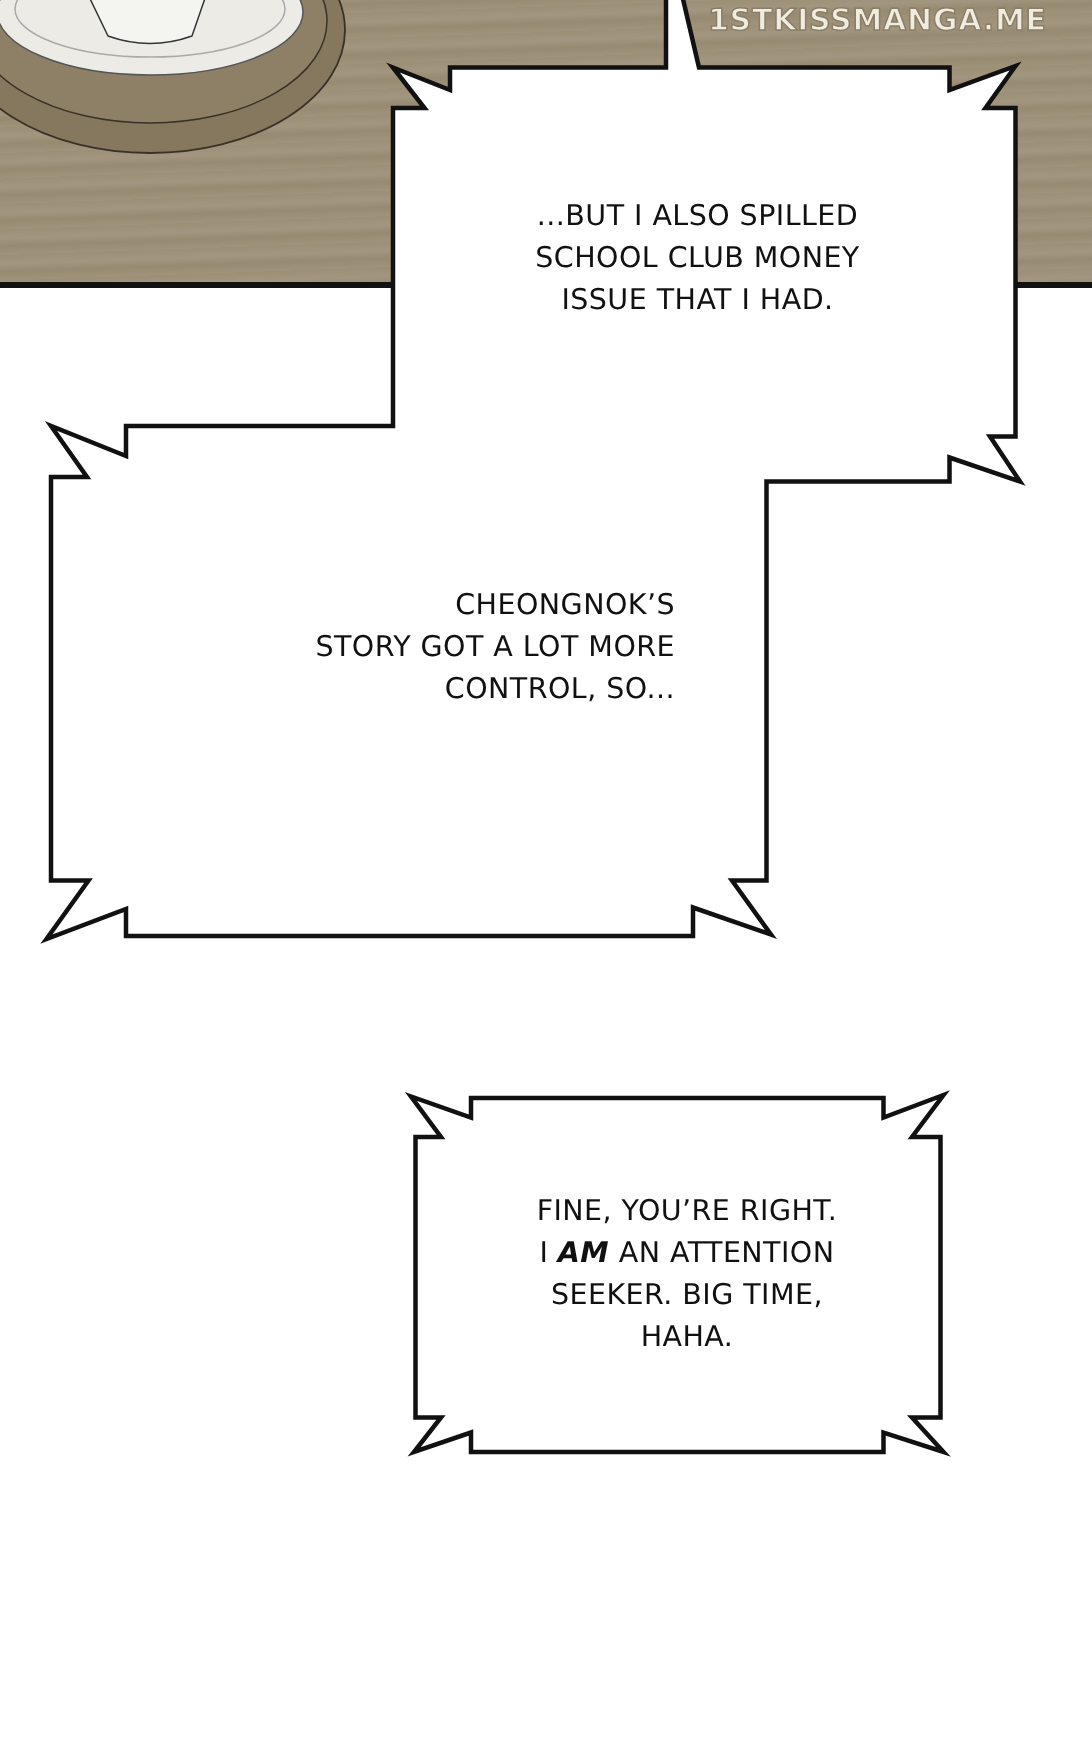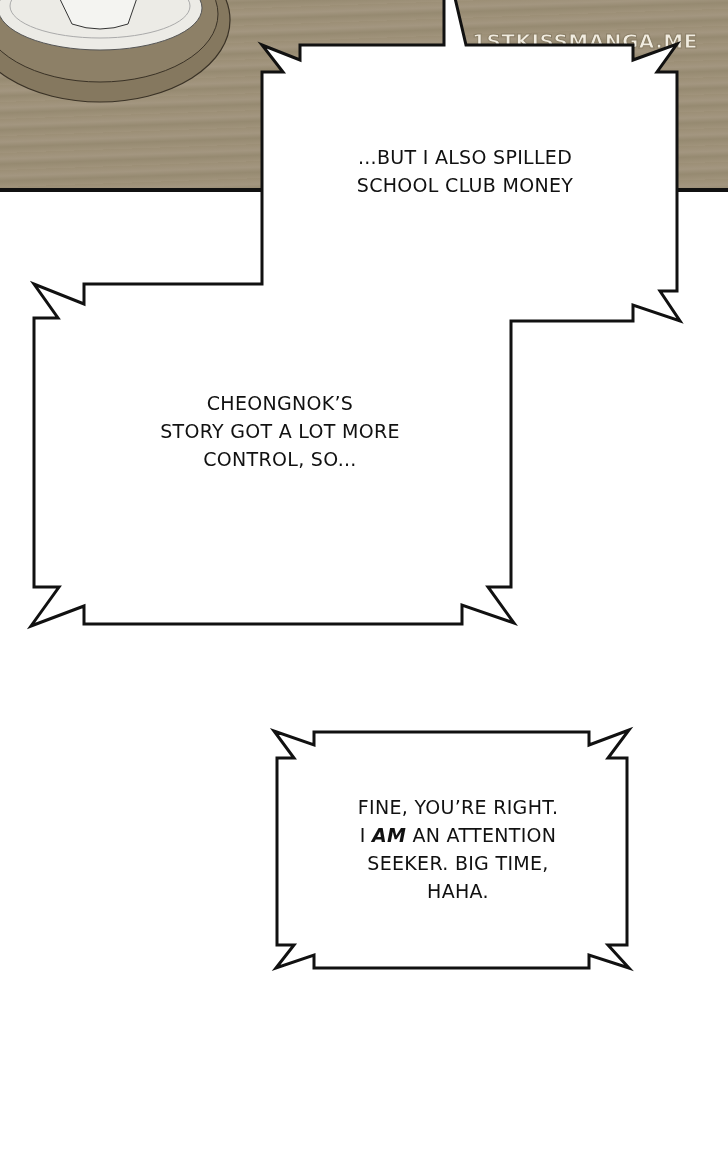--- a/index.html
+++ b/index.html
@@ -2,21 +2,21 @@
 <html><head>
 <meta charset="utf-8">
 <style>
   html, body { margin:0; padding:0; background:#ffffff; }
   body { width:728px; height:1164px; position:relative; overflow:hidden; }
   .panel-bg { position:absolute; left:0; top:0; width:728px; height:192px; overflow:hidden;
     background: repeating-linear-gradient(178deg, #9c8f76 0px, #a39680 6px, #968a71 11px, #a0937b 17px);
     border-bottom:4px solid #111; box-sizing:border-box; }
   .art { position:absolute; left:0; top:0; }
   .watermark { position:absolute; left:472px; top:1px; font-family:"DejaVu Sans", sans-serif; font-weight:bold;
-    font-size:20px; letter-spacing:0.5px; color:#f1ece0;margin-top:28px; -webkit-text-stroke:1px #8a7e66; }
+    font-size:20px; letter-spacing:0.5px; color:#f1ece0; -webkit-text-stroke:1px #8a7e66; }
   .bubbles { position:absolute; left:0; top:0; }
   .bubble-text { position:absolute; text-align:center; font-family:"DejaVu Sans", sans-serif;
     font-size:19px; line-height:28px; color:#111; letter-spacing:0.3px; }
   .bubble-text span { display:block; }
   .em { font-weight:bold;text-align:right; }
 </style>
 </head>
 <body>
 
 <div class="panel-bg">
@@ -35,26 +35,27 @@
   <path d="M444 -2 L444 45 L300 45 L300 60 L262 45 L283 72 L262 72 L262 284
        L84 284 L84 304 L34 284 L58 318 L34 318 L34 587 L59 587 L31 626 L84 606 L84 624
        L462 624 L462 605 L514 623 L488 587 L511 587 L511 321
        L633 321 L633 305 L680 321 L660 291 L677 291 L677 72 L657 72 L677 44 L633 60 L633 45
        L466 45 L455 -2 Z" fill="#ffffff" stroke="#111" stroke-width="3" stroke-linejoin="miter"></path>
 
   <path d="M314 732 L589 732 L589 745 L629 730 L608 758 L627 758 L627 945 L608 945 L629 968 L589 955 L589 968
        L314 968 L314 955 L276 968 L294 945 L277 945 L277 758 L294 758 L274 731 L314 745 Z" fill="#ffffff" stroke="#111" stroke-width="3" stroke-linejoin="miter"></path>
 </svg>
 
-<div class="bubble-text" style="left:300px; top:143px; width:330px;">
+<div class="bubble-text" style="left:300px; top:130px; width:330px;">
   <span>...BUT I ALSO SPILLED</span>
   <span>SCHOOL CLUB MONEY</span>
+  <span>ISSUE THAT I HAD.</span>
 </div>
 
-<div class="bubble-text" style="left:110px; top:389px; width:340px;">
+<div class="bubble-text" style="left:110px; top:389px; width:340px;text-align:right;">
   <span>CHEONGNOK’S</span>
   <span>STORY GOT A LOT MORE</span>
   <span>CONTROL, SO...</span>
 </div>
 
 <div class="bubble-text" style="left:308px; top:793px; width:300px;">
   <span>FINE, YOU’RE RIGHT.</span>
   <span><b style="font-weight:normal">I</b> <i class="em">AM</i> <b style="font-weight:normal">AN ATTENTION</b></span>
   <span>SEEKER. BIG TIME,</span>
   <span>HAHA.</span>

